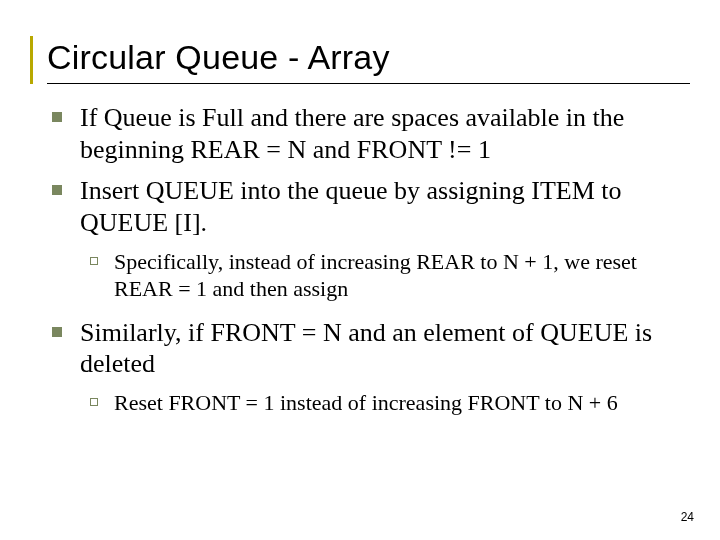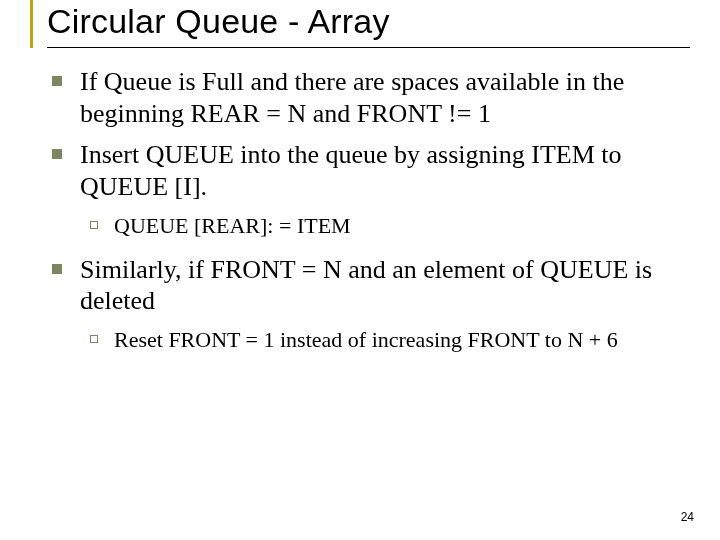--- a/index.html
+++ b/index.html
@@ -1,17 +1,17 @@
 <!DOCTYPE html>
 <html><head>
 <meta charset="utf-8">
 <style>
   * { box-sizing: border-box; margin: 0; padding: 0; }
   html, body { width: 720px; height: 540px; background: #fff; font-family: Arial, Helvetica, sans-serif; color: #000; }
-  .slide { width: 720px; height: 540px; position: relative; padding: 0 30px 0 30px; }
+  .slide { width: 720px; height: 540px; position: relative; padding: 36px 30px 0 30px; }
   .title-wrap { border-left: 3px solid #b8a800; padding-left: 14px; margin-bottom: 12px; }
   .title { font-size: 34px; letter-spacing: 0.2px; padding: 2px 0 6px 0; border-bottom: 1px solid #000; display: inline-block; width: 100%; }
   .content { padding: 6px 8px 0 22px; }
   ul { list-style: none; }
   li { margin-bottom: 8px; font-family: Liberation Serif, serif; }
   .lvl1 > li { display: flex; align-items: flex-start; font-size: 26px; line-height: 1.22; margin-bottom: 10px; }
   .lvl2 { margin: 10px 0 14px 38px; }
   .lvl2 > li { display: flex; align-items: flex-start; font-size: 22px; line-height: 1.22; margin-bottom: 6px; }
   .bullet-sq { flex: 0 0 auto; width: 10px; height: 10px; background: #7a875f; margin-top: 10px; margin-right: 18px; }
   .bullet-sm { flex: 0 0 auto; width: 8px; height: 8px; border: 1px solid #7a875f; background: transparent; margin-top: 8px; margin-right: 16px; }
@@ -34,21 +34,21 @@
       </li>
       <li>
         <span class="bullet-sq"></span>
         <span class="text">Insert QUEUE into the queue by assigning ITEM to QUEUE [I].</span>
       </li>
     </ul>
 
     <ul class="lvl2">
       <li>
         <span class="bullet-sm"></span>
-        <span class="text">QUEUE [REAR]: = ITEM</span>
+        <span class="text">Specifically, instead of increasing REAR to N + 1, we reset REAR = 1 and then assign</span>
       </li>
     </ul>
 
     <ul class="lvl1">
       <li>
         <span class="bullet-sq"></span>
         <span class="text">Similarly, if FRONT = N and an element of QUEUE is deleted</span>
       </li>
     </ul>
 

